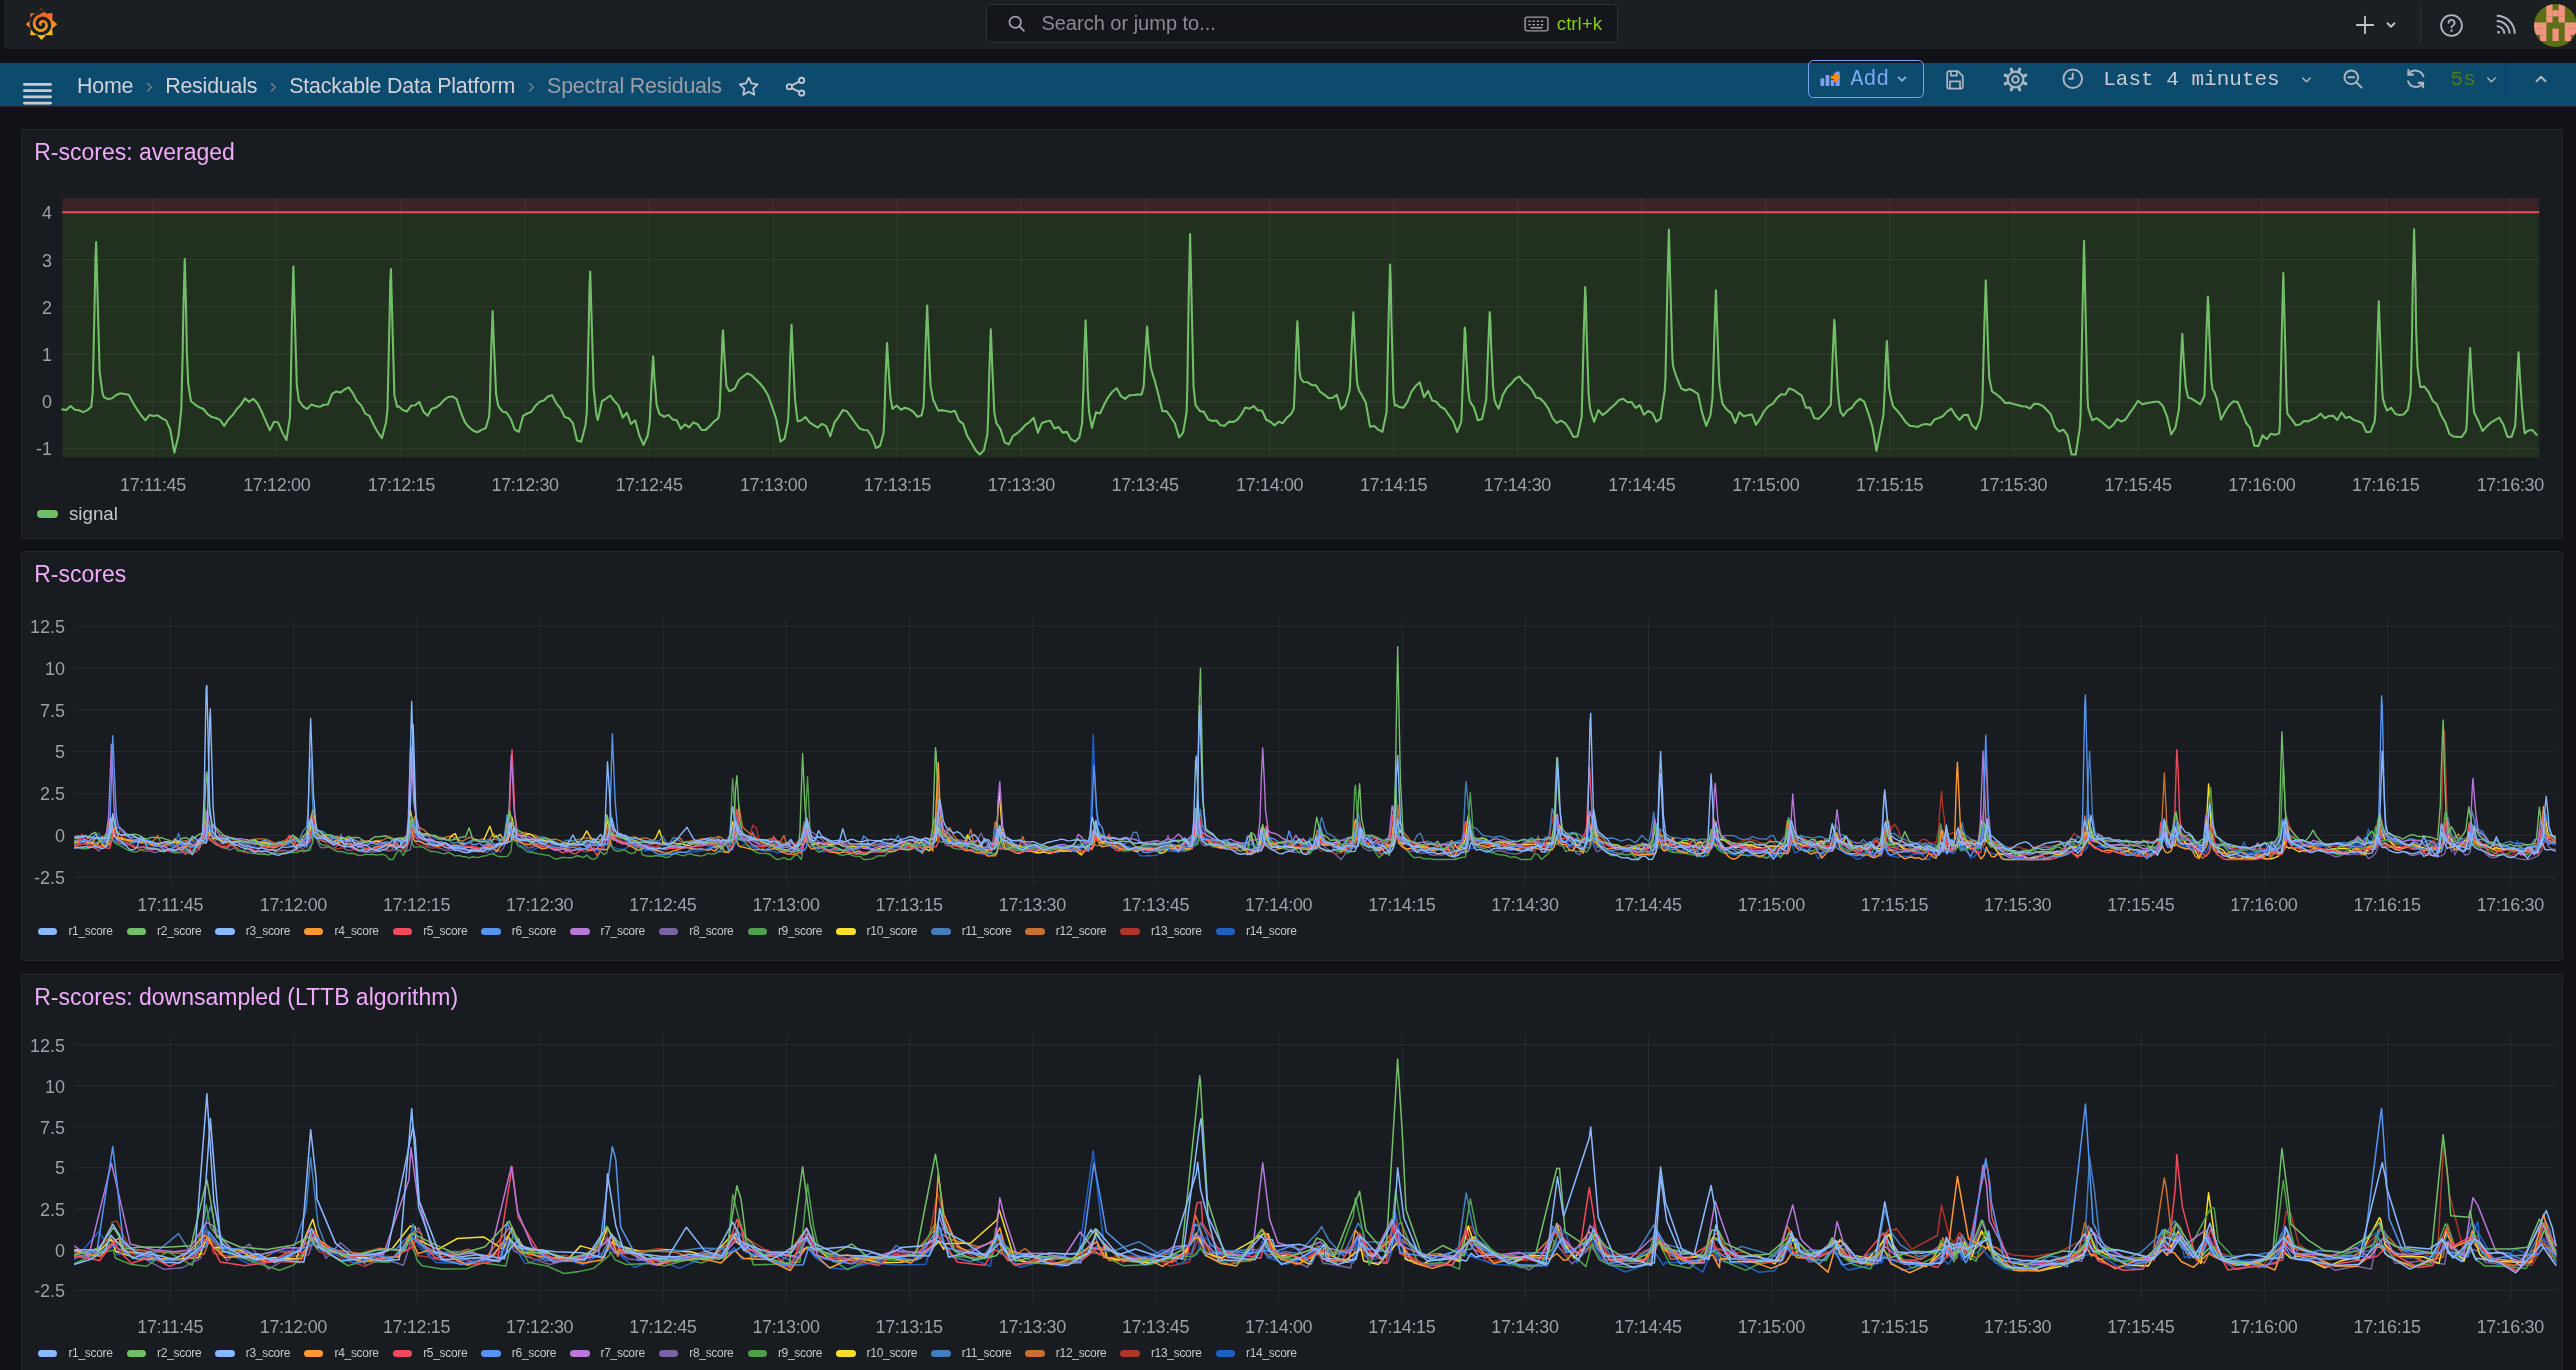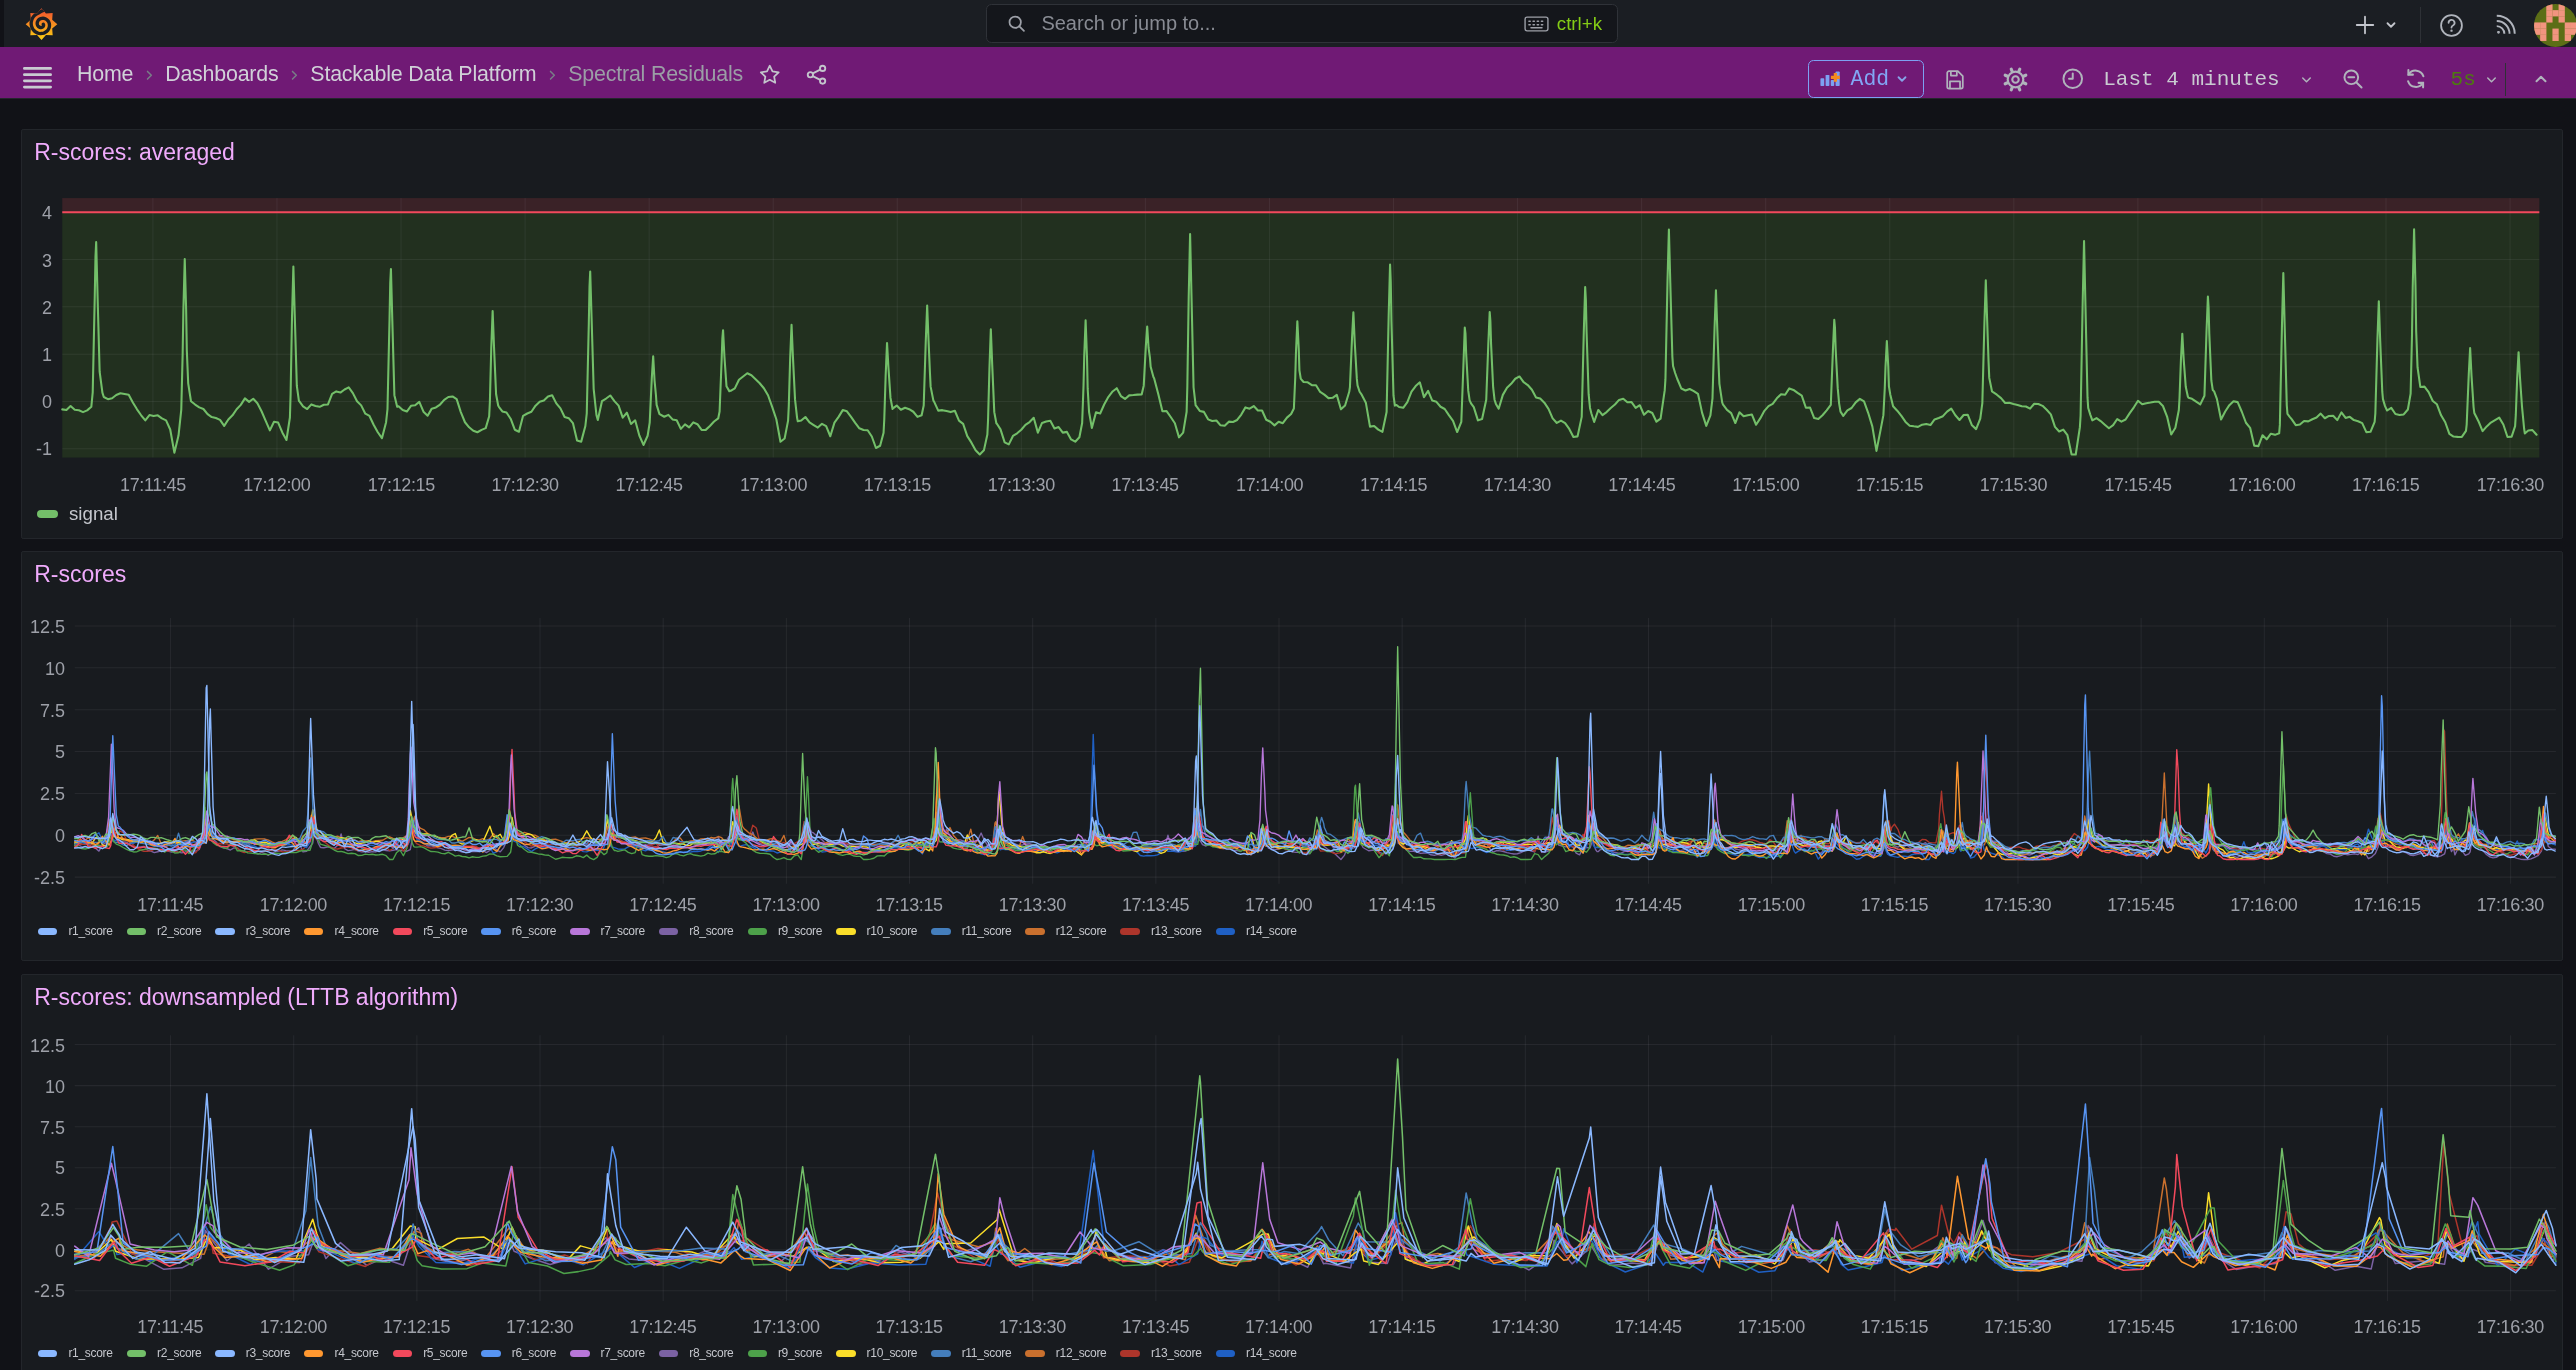--- a/index.html
+++ b/index.html
@@ -1,16 +1,16 @@
 <!DOCTYPE html>
 <html style="font-size:11px"><head><meta charset="utf-8"><style>
 * { margin:0; padding:0; box-sizing:border-box; }
 body { -webkit-font-smoothing:antialiased; width:2576px; height:1371px; background:#111217; font-family:"Liberation Sans",sans-serif; color:#ccccdc; overflow:hidden; position:relative; }
 .topbar { position:absolute; left:4px; top:0; width:100%; height:50px; background:#1b1e23; border-bottom:1.4px solid #0e0f12; }
-.navbar { position:absolute; left:0; top:47px; width:100%; height:52px; background:#701a75; border-bottom:0.7px solid #24262c; display:flex; align-items:center; }
+.navbar { position:absolute; left:0; top:63px; width:100%; height:44px; background:#0c4a6e; border-bottom:0.7px solid #24262c; display:flex; align-items:center; }
 .search { position:absolute; left:982px; top:4.2px; width:632px; height:39px; background:#14161b; border:0.7px solid #2f3238; border-radius:5.5px; display:flex; align-items:center; padding:0 15px 0 19.4px; }
 .search .ph { color:#888b93; font-size:20px; flex:1; }
 .search .ck { color:#84cc16; font-size:18.7px; margin-left:8.3px; }
 .ticon { position:absolute; top:0; height:50px; display:flex; align-items:center; }
 .crumbs { display:flex; align-items:center; font-size:21.4px; letter-spacing:-0.2px; color:#d0d1d8; padding-top:4.8px; }
 .crumbs .dim { color:#9b9ea6; }
 .rc { position:absolute; right:0; top:49px; height:60px; display:flex; align-items:center;font-family:Liberation Mono, monospace; }
 .addbtn { display:flex; align-items:center; height:38px; width:116px; padding:0 8.3px 0 10.4px; border:1.7px solid #7da0f2; border-radius:5.5px; color:#82a7f5; font-size:21.4px; }
 .panel { position:absolute; left:21.4px; width:2542px; background:#181b1f; border:1px solid #23262b; border-radius:2.1px; }
 .ptitle { position:absolute; left:11.8px; top:9px; font-size:23px; font-weight:500; color:#f0abfc; }
@@ -110,21 +110,21 @@
         <g stroke="#c9cbd1" stroke-width="4" stroke-linecap="round">
           <path d="M2 3.5h38M2 12.5h38M2 21.5h38M2 30.5h38"></path>
         </g>
       </svg>
     </div>
 <div class="crumbs" style="margin-left:77px">
 <span>Home</span>
       <svg width="12.5" height="12.5" viewBox="0 0 18 18" style="margin:0 9.7px">
         <path fill="none" stroke="#787d87" stroke-width="2.2" stroke-linecap="round" stroke-linejoin="round" d="M6.5 3.5 L12 9 L6.5 14.5"></path>
       </svg>
-      <span>Dashboards</span>
+      <span>Residuals</span>
       <svg width="12.5" height="12.5" viewBox="0 0 18 18" style="margin:0 9.7px">
         <path fill="none" stroke="#787d87" stroke-width="2.2" stroke-linecap="round" stroke-linejoin="round" d="M6.5 3.5 L12 9 L6.5 14.5"></path>
       </svg>
       <span>Stackable Data Platform</span>
       <svg width="12.5" height="12.5" viewBox="0 0 18 18" style="margin:0 9.7px">
         <path fill="none" stroke="#787d87" stroke-width="2.2" stroke-linecap="round" stroke-linejoin="round" d="M6.5 3.5 L12 9 L6.5 14.5"></path>
       </svg>
       <span class="dim">Spectral Residuals</span>
 <span style="width:15px"></span>
       <svg width="23.5" height="23.5" viewBox="0 0 24 24">

